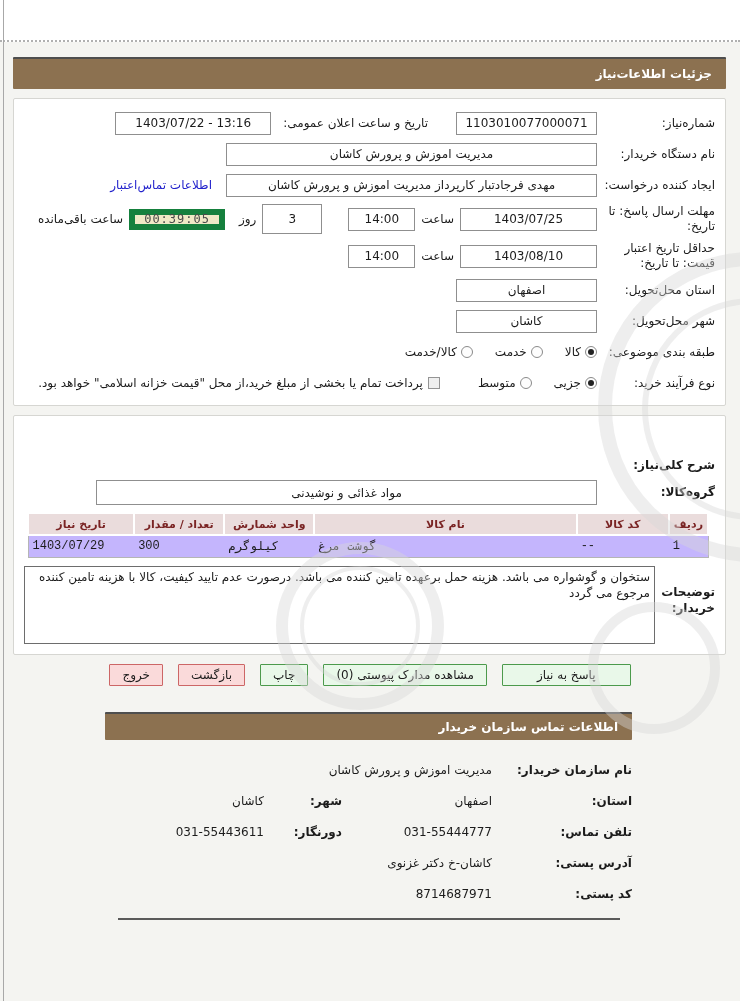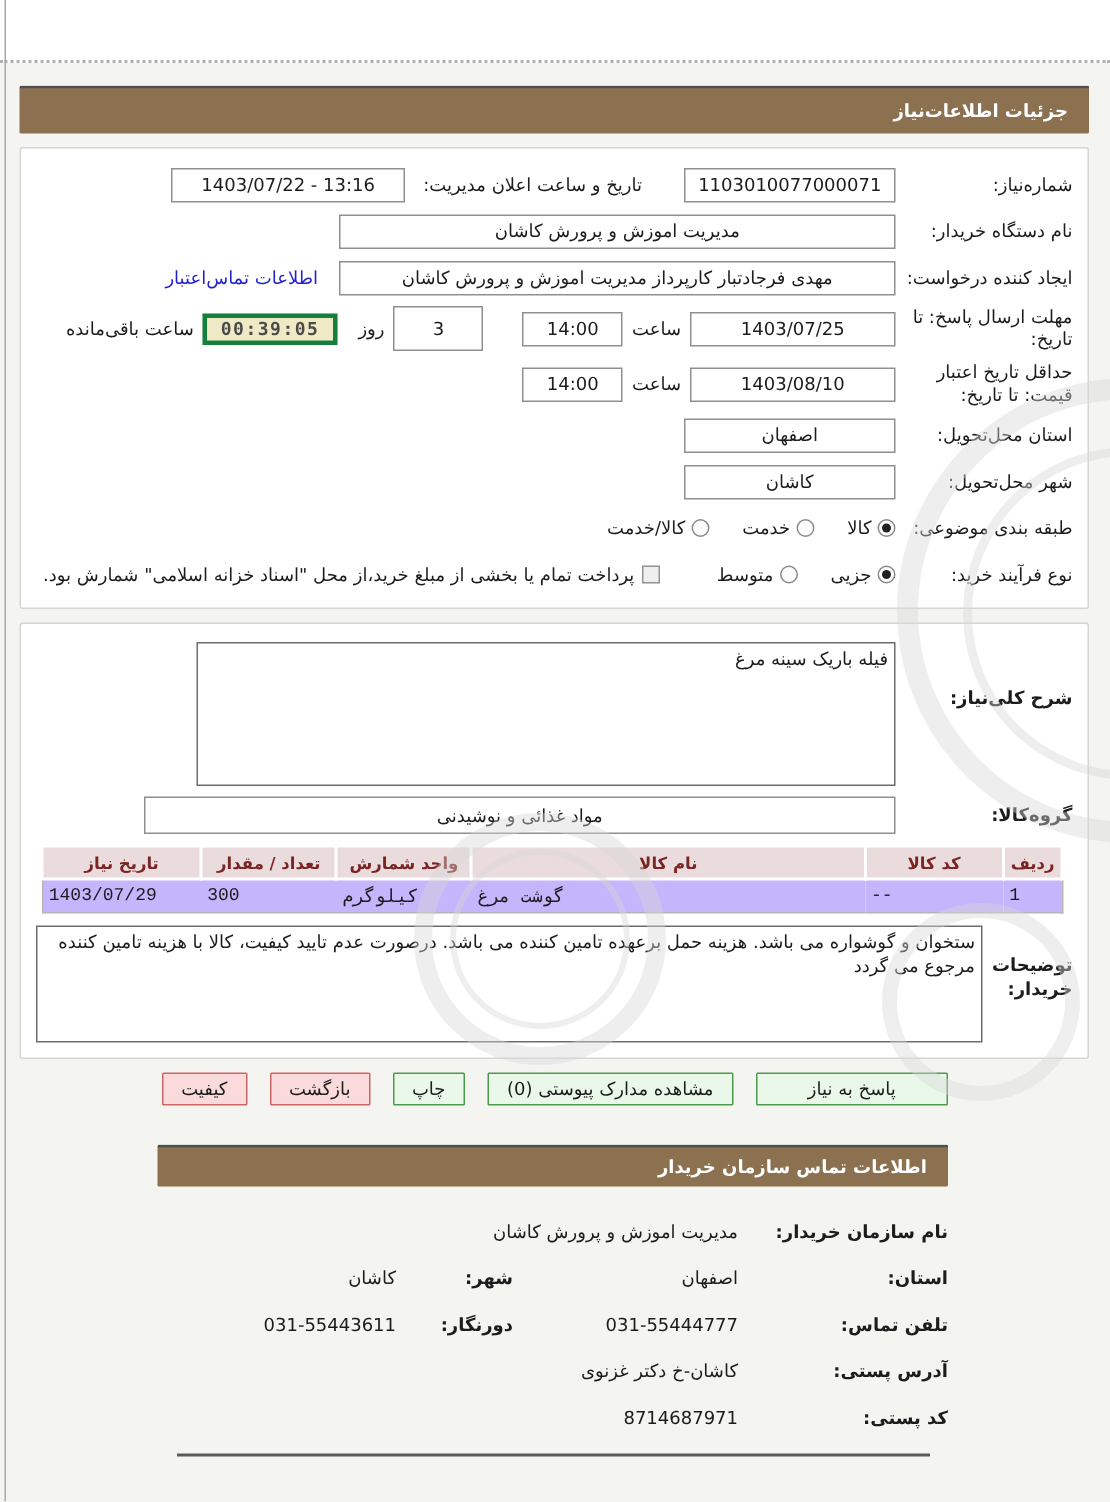--- a/index.html
+++ b/index.html
@@ -43,23 +43,23 @@
     background:#fff;border:1px solid var(--box-border);height:23px;
     display:flex;align-items:center;justify-content:center;
     padding:0 4px;flex:none;overflow:hidden;white-space:nowrap;
   }
   .w140{width:141px;} .w155{width:156px;} .w370{width:371px;}
   .w137{width:137px;} .w67{width:67px;} .w60{width:60px;height:30px;}
   .w500{width:501px;height:25px;}
   .mini-lbl{margin:0 6px;flex:none;}
   .link{color:var(--link-color);margin-right:14px;cursor:pointer;flex:none;}
   .countdown{
-    background:var(--countdown-bg);border:3px solid #15803d;height:21px;
+    background:var(--countdown-bg);border:6px solid #15803d;height:21px;
     padding:0 9px;display:flex;align-items:center;margin-right:8px;
-    font-family:"DejaVu Sans Mono",monospace;font-weight:bold;color:#4a4a4a;
+    font-family:"DejaVu Sans Mono",monospace;font-weight:normal;color:#4a4a4a;
     letter-spacing:1px;flex:none;direction:ltr;
   }
   .ltr{direction:ltr;unicode-bidi:embed;}
   .radio{width:12px;height:12px;border:1px solid #8a8a8a;border-radius:50%;
     background:#fdfdfd;display:inline-flex;align-items:center;justify-content:center;
     margin-left:4px;flex:none;}
   .radio.checked::after{content:"";width:6px;height:6px;border-radius:50%;background:#222;}
   .radio-lbl{margin-left:22px;}
   .checkbox{width:12px;height:12px;border:1px solid #949494;background:#efefef;
     margin-left:5px;flex:none;}
@@ -118,21 +118,21 @@
 
 <div class="bar">
   <span>جزئیات اطلاعات‌نیاز</span>
 </div>
 
 <div class="panel">
 
   <div class="row">
     <span class="lbl">شماره‌نیاز:</span>
     <span class="box w140 ltr">1103010077000071</span>
-    <span class="mini-lbl" style="margin:0 28px 0 12px;">تاریخ و ساعت اعلان مدیریت:</span>
+    <span class="mini-lbl" style="margin:0 28px 0 12px;">تاریخ و ساعت اعلان عمومی:</span>
     <span class="box w155 ltr">1403/07/22 - 13:16</span>
   </div>
 
   <div class="row">
     <span class="lbl">نام دستگاه خریدار:</span>
     <span class="box w370">مدیریت اموزش و پرورش کاشان</span>
   </div>
 
   <div class="row">
     <span class="lbl">ایجاد کننده درخواست:</span>
@@ -178,29 +178,28 @@
     <span class="radio-lbl">کالا/خدمت</span>
   </div>
 
   <div class="row" style="margin-bottom:2px;">
     <span class="lbl">نوع فرآیند خرید:</span>
     <span class="radio checked"></span>
     <span class="radio-lbl">جزیی</span>
     <span class="radio"></span>
     <span class="radio-lbl" style="margin-left:38px;">متوسط</span>
     <span class="checkbox"></span>
-    <span>پرداخت تمام یا بخشی از مبلغ خرید،از محل "اسناد خزانه اسلامی" شمارش بود.</span>
+    <span>پرداخت تمام یا بخشی از مبلغ خرید،از محل "قیمت خزانه اسلامی" خواهد بود.</span>
   </div>
 </div>
 
 <div class="panel" style="padding:12px 10px 10px 10px;">
 
   <div class="row" style="align-items:flex-start;">
     <span class="lbl b" style="padding-top:30px;">شرح کلی‌نیاز:</span>
-    <div class="ta desc">فیله باریک سینه مرغ</div>
   </div>
 
 
   <div class="row">
     <span class="lbl b">گروه‌کالا:</span>
     <span class="box w500">مواد غذائی و نوشیدنی</span>
   </div>
 
   <table class="goods">
     <thead>
@@ -232,21 +231,21 @@
     </span>
     <div class="ta notes">ستخوان و گوشواره می باشد. هزینه حمل برعهده تامین کننده می باشد. درصورت عدم تایید کیفیت، کالا با هزینه تامین کننده مرجوع می گردد</div>
   </div>
 </div>
 
 <div class="btns">
   <span class="btn green wide">پاسخ به نیاز</span>
   <span class="btn green">مشاهده مدارک پیوستی (0)</span>
   <span class="btn green">چاپ</span>
   <span class="btn pink">بازگشت</span>
-  <span class="btn pink">کیفیت</span>
+  <span class="btn pink">خروج</span>
 </div>
 
 <div class="bar narrow">
   <span>اطلاعات تماس سازمان خریدار</span>
 </div>
 
 <div class="contact">
   <div class="c-row">
     <span class="c-lbl">نام سازمان خریدار:</span>
     <span class="c-val" style="width:240px;">مدیریت اموزش و پرورش کاشان</span>

